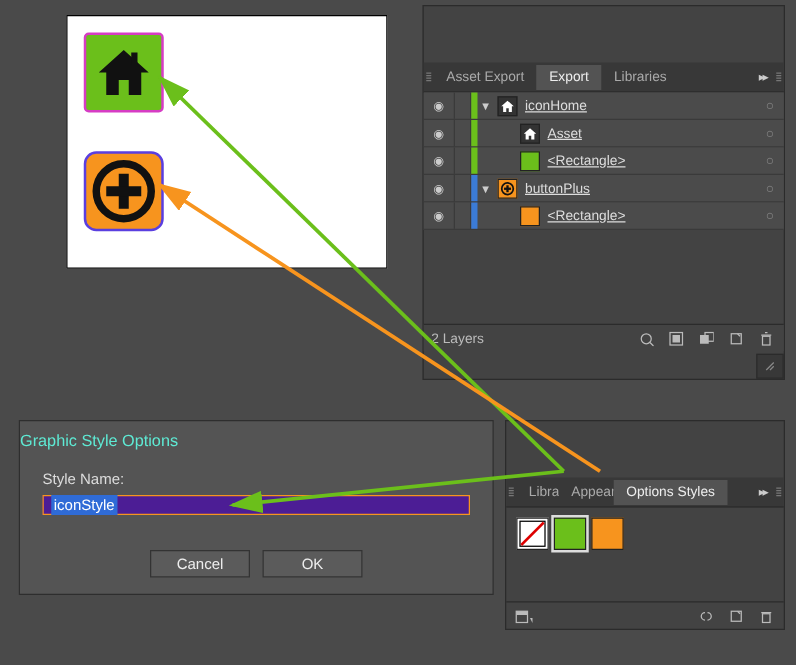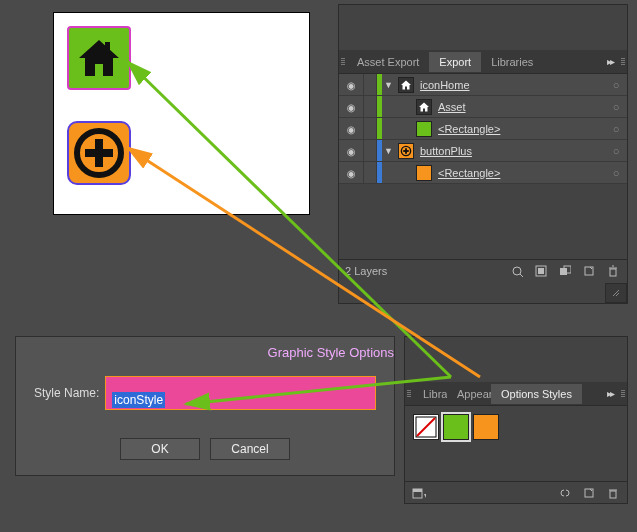--- a/index.html
+++ b/index.html
@@ -52,26 +52,26 @@
   }
   .layers-footer .spacer{flex:1;}
   .foot-icon{width:16px; height:16px; display:flex; align-items:center; justify-content:center; color:#bbb;}
   .resize-flap{position:absolute; bottom:0; right:0; width:22px; height:20px; background:#383838; display:flex; align-items:center; justify-content:center; border:1px solid #2b2b2b;}
 
   
   .dialog {
     position:absolute; left:15px; top:336px; width:380px; height:140px;
     background:#545454; border:1px solid #2e2e2e;
   }
-  .dialog-title{ text-align:right; font-size:13px; color:#f0abfc; padding:8px 0 16px;}
-  .field-row{ display:flex; align-items:center; padding:0 18px; gap:6px;}
+  .dialog-title{ text-align:left; font-size:13px; color:#5eead4; padding:8px 0 16px;}
+  .field-row{ display:flex; padding:0 18px; gap:6px;flex-direction:column;}
   .field-label{ color:#ddd; font-size:12px;}
   .text-input{
-    flex:1; height:22px; background:#ec4899; border:1px solid #f7941e;
-    color:#fff; padding:16px 6px; font-size:12px;
+    flex:1; height:22px; background:#4c1d95; border:1px solid #f7941e;
+    color:#fff; padding:0 6px; font-size:12px;
   }
   .text-input .sel{ background:#2f6bd6; color:#fff; padding:1px 2px;}
   .dlg-buttons{ display:flex; gap:10px; justify-content:center; margin-top:28px;}
   .dlg-btn{
     width:80px; height:22px; background:#5b5b5b; border:1px solid #333;
     color:#eee; font-size:12px; display:flex; align-items:center; justify-content:center;
   }
 
   
   .gs-panel{ position:absolute; left:404px; top:336px; width:224px; height:168px; background:#434343; border:1px solid #2b2b2b;}
@@ -236,22 +236,22 @@
 
 <div class="dialog">
   <div class="dialog-title">Graphic Style Options</div>
   <div class="field-row">
     <span class="field-label">Style Name:</span>
     <div class="text-input">
       <span class="sel">iconStyle</span>
     </div>
   </div>
   <div class="dlg-buttons">
+    <div class="dlg-btn">Cancel</div>
     <div class="dlg-btn">OK</div>
-    <div class="dlg-btn">Cancel</div>
   </div>
 </div>
 
 <div class="gs-panel">
   <div class="tab-strip">
     <div class="vgrip">
         <span></span>
         <span></span>
         <span></span>
         <span></span>

